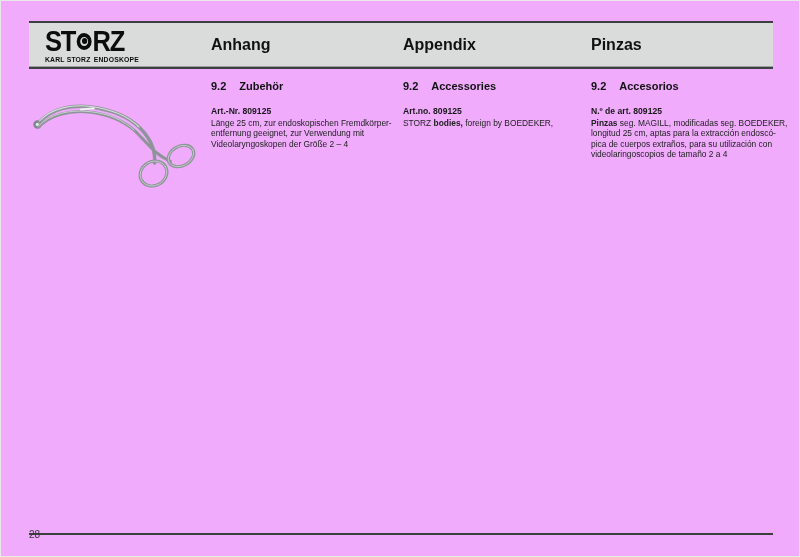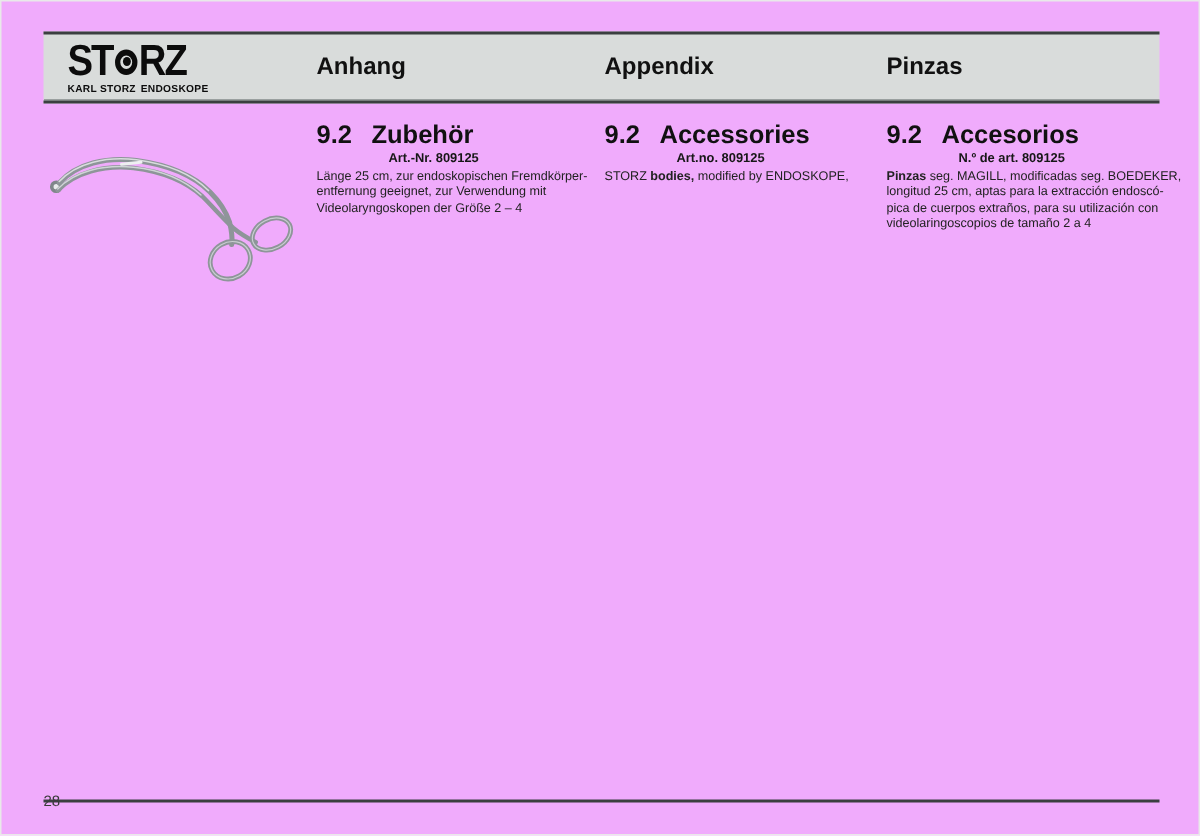--- a/index.html
+++ b/index.html
@@ -37,22 +37,22 @@
     display:flex; justify-content:space-between; width:94px; margin-top:2px;
     font-size:6.8px; font-weight:bold; color:#0c0c0c; letter-spacing:0.2px; white-space:nowrap;
   }
   .band-title {
     position:absolute; top:0; height:100%; display:flex; align-items:center;
     font-size:16px; font-weight:bold; color:#111;text-align:right;
   }
 
   
   .col { position:absolute; top:79px; width:188px; }
-  .section-head { display:flex; gap:13px; font-size:17px; font-weight:bold; color:#111; }
-  .art-no { font-size:8.6px; font-weight:bold; margin-bottom:2px; color:#171717; white-space:nowrap;margin-left:48px; }
+  .section-head { display:flex; gap:13px; font-size:11px; font-weight:bold; margin-bottom:14px; color:#111; }
+  .art-no { font-size:8.6px; font-weight:bold; margin-bottom:2px; color:#171717; white-space:nowrap; }
   .body-text { font-size:8.4px; line-height:10.4px; color:#222; }
   .body-line1 { white-space:nowrap; }
   .body-line1 b { font-weight:bold; }
   .body-rest { white-space:pre; }
 
   
   .instrument { position:absolute; left:30px; top:95px; width:170px; height:110px; }
 
   
   .bottom-rule { position:absolute; left:28px; top:532px; width:744px; height:2px; background:#3b3f40; }
@@ -114,21 +114,21 @@
     </div>
   </div>
 
   <div class="col" style="left:402px">
     <div class="section-head">
       <span>9.2</span>
       <span>Accessories</span>
     </div>
     <div class="art-no">Art.no. 809125</div>
     <div class="body-text">
-      <div class="body-line1"><span>STORZ </span><b>bodies,</b><span> modified by ENDOSKOPE,</span></div>
+      <div class="body-line1"><span>STORZ </span><b>bodies,</b><span> foreign by BOEDEKER,</span></div>
     </div>
   </div>
 
   <div class="col" style="left:590px">
     <div class="section-head">
       <span>9.2</span>
       <span>Accesorios</span>
     </div>
     <div class="art-no">N.º de art. 809125</div>
     <div class="body-text">

